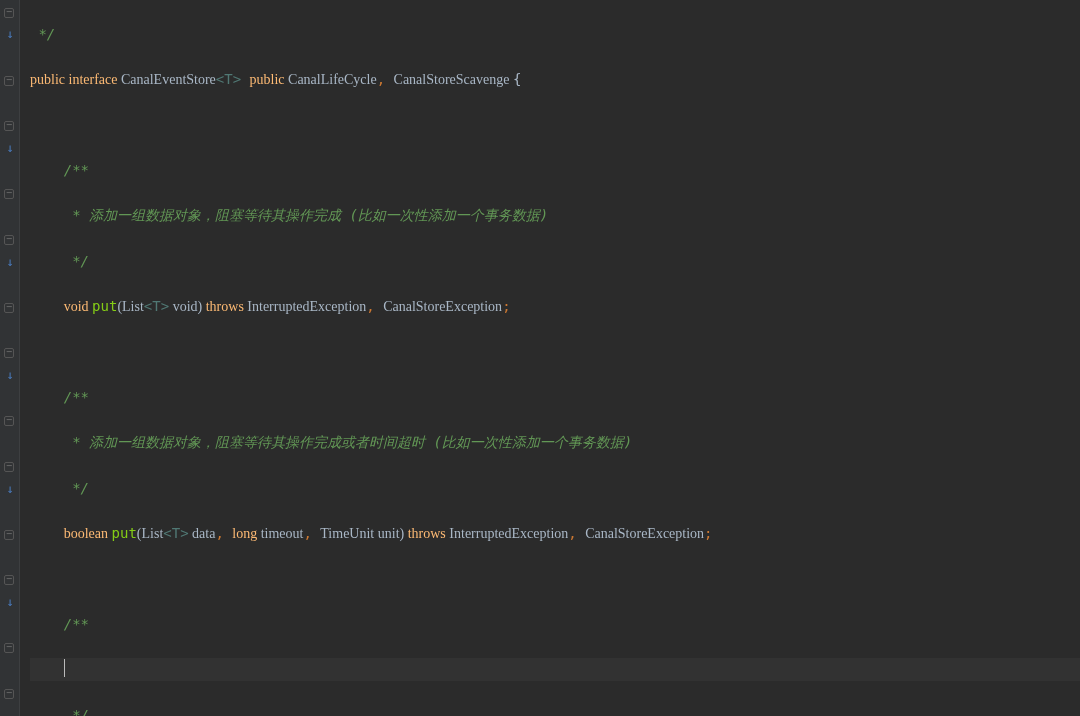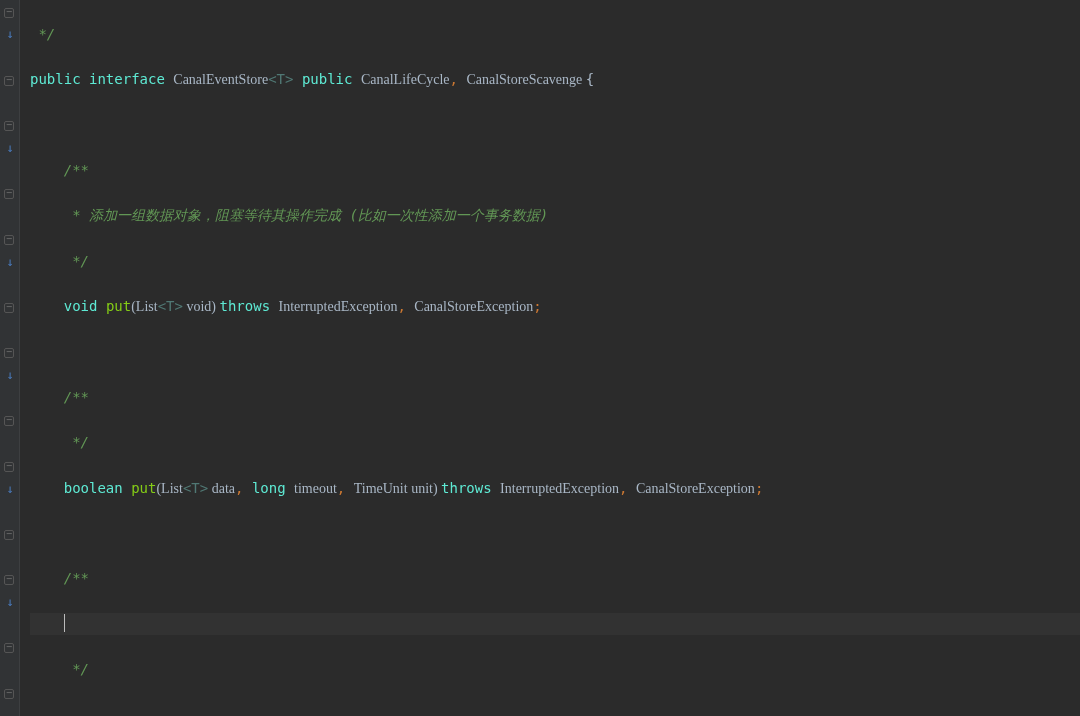--- a/index.html
+++ b/index.html
@@ -40,21 +40,21 @@
   .arrow-down { color: #4a7cbf; font-size:12px; }
   .arrow-down::before { content: "↓"; }
   .code {
     position: absolute;
     left: 20px; top: 0; right: 0; bottom: 0;
     padding-left: 10px;
   }
   .line { height: 22.7px; }
   .hl { background: #323232; }
   .c  { color: #629755; font-style: italic; }   
-  .kw { color: #5eead4; }                        
+  .kw { color: #fdba74; font-family: Liberation Serif, serif; }                        
   .fn { color: #84cc16; }
   .ty { color: #a9b7c6; font-family: Liberation Serif, serif; }                        
   .tp { color: #507874; }                        
   .pn { color: #a9b7c6; }                        
   .comma { color: #cc7832; }
   .semi  { color: #cc7832; }
   .caret {
     display:inline-block;
     width:1px; height:18px;
     background:#bbbbbb;
@@ -92,20 +92,21 @@
 <div class="code">
 <div class="line"> <span class="c">*/</span></div>
 <div class="line"><span class="kw">public </span><span class="kw">interface </span><span class="ty">CanalEventStore</span><span class="tp">&lt;T&gt; </span><span class="kw">public </span><span class="ty">CanalLifeCycle</span><span class="comma">, </span><span class="ty">CanalStoreScavenge </span><span class="pn">{</span></div>
 <div class="line"></div>
 <div class="line">    <span class="c">/**</span></div>
 <div class="line">    <span class="c"> * 添加一组数据对象，阻塞等待其操作完成 (比如一次性添加一个事务数据)</span></div>
 <div class="line">    <span class="c"> */</span></div>
 <div class="line">    <span class="kw">void </span><span class="fn">put</span><span class="ty">(List</span><span class="tp">&lt;T&gt;</span><span class="ty"> void) </span><span class="kw">throws </span><span class="ty">InterruptedException</span><span class="comma">, </span><span class="ty">CanalStoreException</span><span class="semi">;</span></div>
 <div class="line"></div>
 <div class="line">    <span class="c">/**</span></div>
+<div class="line">    <span class="c"> * 添加一组数据对象，阻塞等待其操作完成或者时间超时 (比如一次性添加一个事务数据)</span></div>
 <div class="line">    <span class="c"> */</span></div>
 <div class="line">    <span class="kw">boolean </span><span class="fn">put</span><span class="ty">(List</span><span class="tp">&lt;T&gt;</span><span class="ty"> data</span><span class="comma">, </span><span class="kw">long </span><span class="ty">timeout</span><span class="comma">, </span><span class="ty">TimeUnit unit) </span><span class="kw">throws </span><span class="ty">InterruptedException</span><span class="comma">, </span><span class="ty">CanalStoreException</span><span class="semi">;</span></div>
 <div class="line"></div>
 <div class="line">    <span class="c">/**</span></div>
 <div class="line hl">    <span class="caret"></span></div>
 <div class="line">    <span class="c"> */</span></div>
 
 
 
 

